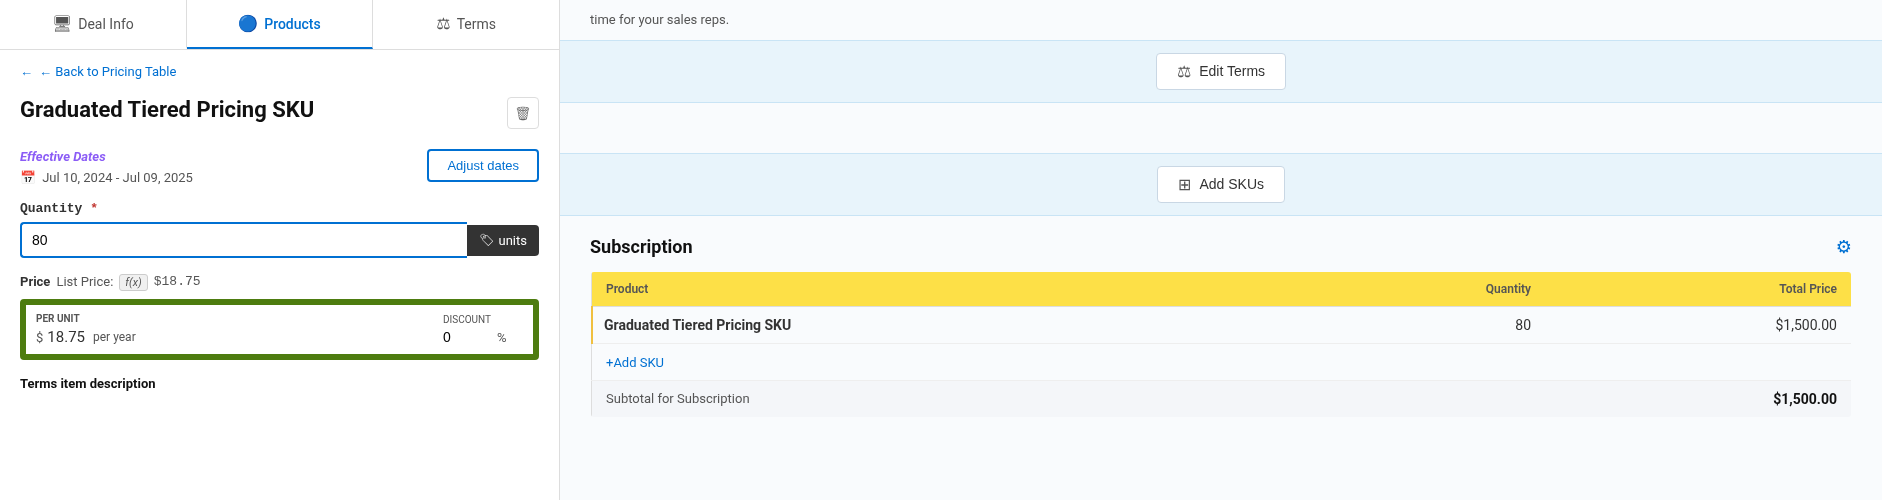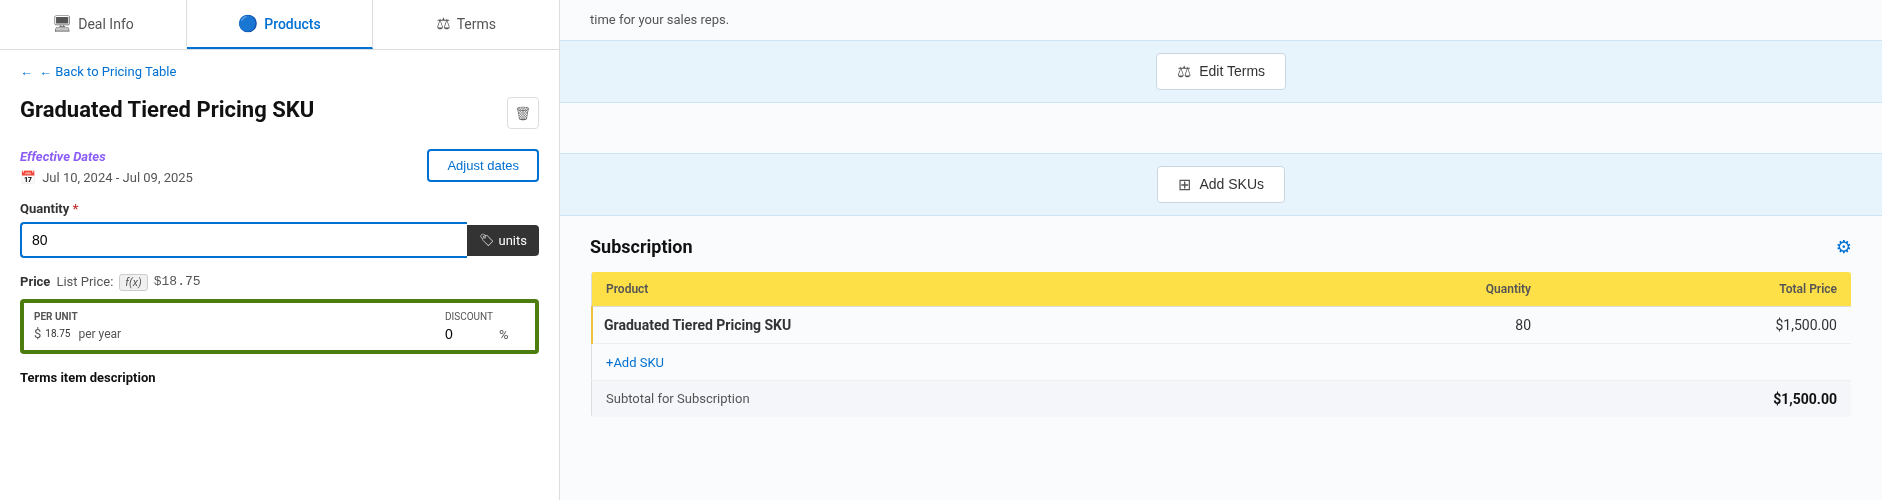--- a/index.html
+++ b/index.html
@@ -27,40 +27,40 @@
 
     .effective-dates-section { margin-bottom: 16px; }
     .section-header-row { display: flex; align-items: flex-start; justify-content: space-between; }
     .section-label { font-weight: 700; font-size: 13px; color: #8b5cf6; margin-bottom: 6px; font-style: italic; }
     .dates-row { display: flex; align-items: center; gap: 6px; color: #555; font-size: 13px; margin-top: 4px; }
     .calendar-icon { color: #555; }
 
     .adjust-dates-btn { background: #fff; border: 2px solid #0070d2; color: #0070d2; border-radius: 4px; padding: 7px 18px; cursor: pointer; font-size: 13px; font-weight: 500; white-space: nowrap; }
 
     .quantity-section { margin-bottom: 16px; }
-    .quantity-label { font-size: 13px; font-weight: 700; margin-bottom: 6px; }
+    .quantity-label { font-size: 13px; font-weight: 700; margin-bottom: 6px; font-family: Liberation Mono, monospace; }
     .required-star { color: #c23934; }
     .quantity-input-row { display: flex; align-items: center; gap: 0; }
     .quantity-input { border: 2px solid #0070d2; border-right: none; border-radius: 4px 0 0 4px; padding: 8px 10px; font-size: 14px; width: 100%; outline: none; }
     .units-badge { background: #333; color: #fff; padding: 8px 12px; border-radius: 0 4px 4px 0; font-size: 13px; display: flex; align-items: center; gap: 4px; white-space: nowrap; }
     .tag-icon { font-size: 12px; }
 
     .price-section { margin-bottom: 16px; }
     .price-label-row { display: flex; align-items: flex-start; gap: 6px; font-size: 13px; margin-bottom: 8px; }
     .price-label { font-weight: 700; }
     .list-price-label { color: #555; }
     .list-price-value { color: #555; font-family: Liberation Mono, monospace; }
     .fx-badge { background: #f0f0f0; border: 1px solid #ccc; border-radius: 3px; padding: 1px 5px; font-size: 11px; color: #555; font-style: italic; }
 
-    .per-unit-row { border: 4px solid #4d7c0f; border-radius: 4px; display: flex; align-items: flex-start; }
+    .per-unit-row { border: 6px solid #4d7c0f; border-radius: 4px; display: flex; align-items: center; }
     .per-unit-left { flex: 1; padding: 8px 10px; }
     .per-unit-label { font-size: 10px; font-weight: 700; text-transform: uppercase; color: #555; margin-bottom: 4px; }
     .per-unit-input-row { display: flex; align-items: center; gap: 4px; }
     .currency-symbol { color: #555; font-size: 13px; }
-    .per-unit-value { font-size: 10px; color: #333; }
+    .per-unit-value { font-size: 15px; color: #333; }
     .per-year-label { color: #555; font-size: 12px; margin-left: 4px; }
     .vertical-divider { width: 1px; background: #ddd; }
     .discount-section { padding: 8px 10px; min-width: 100px; }
     .discount-label { font-size: 10px; font-weight: 400; text-transform: uppercase; color: #555; margin-bottom: 4px; }
     .discount-input-row { display: flex; align-items: center; gap: 4px; }
     .discount-input { border: none; outline: none; width: 50px; font-size: 14px; }
     .percent-label { color: #555; font-size: 13px; }
 
     .line-item-label { font-size: 13px; font-weight: 700; color: #111; margin-top: 8px; }
 

